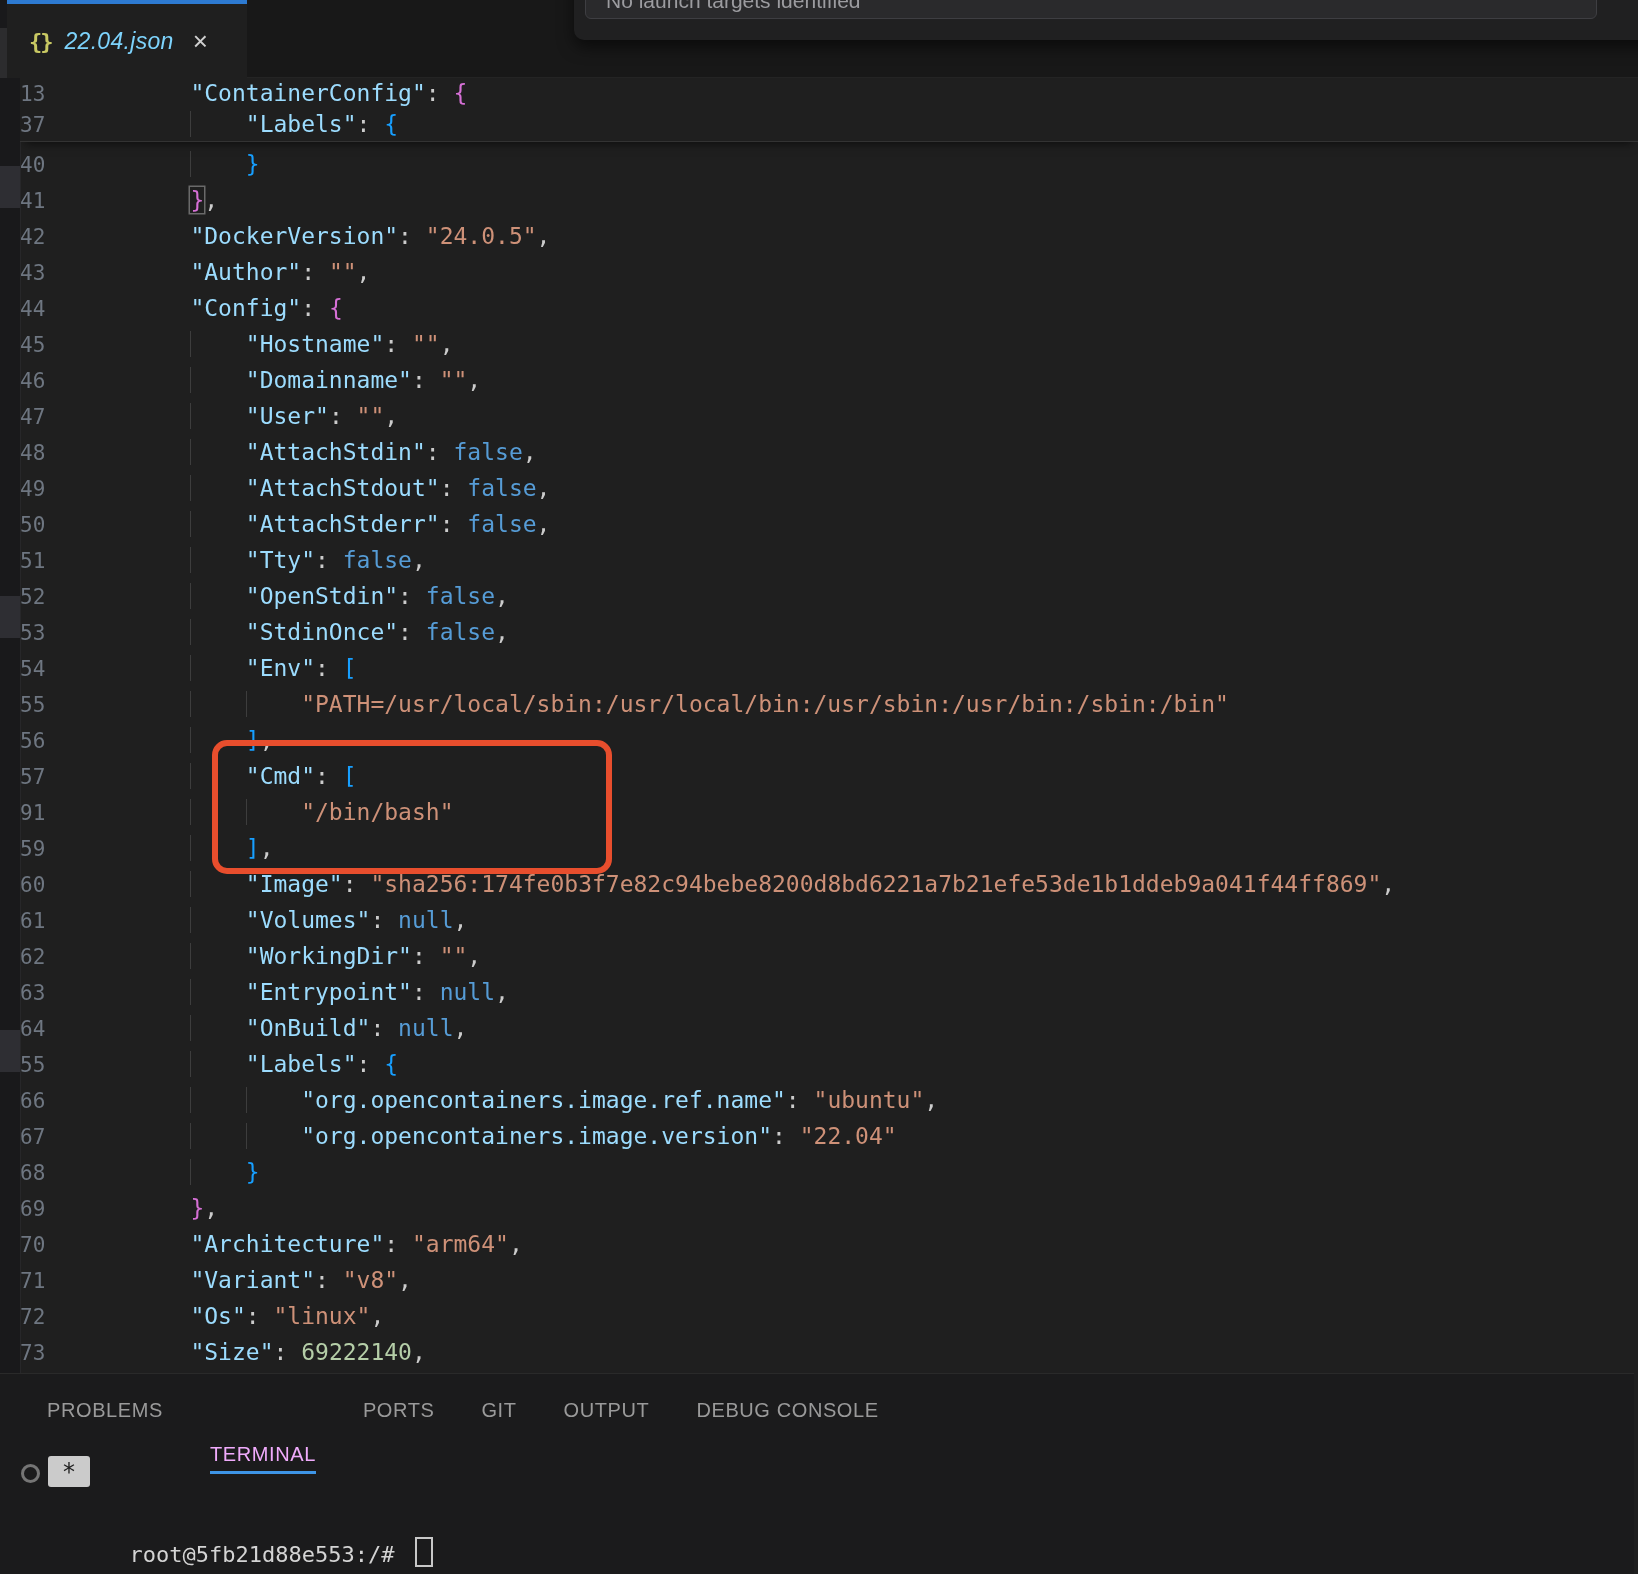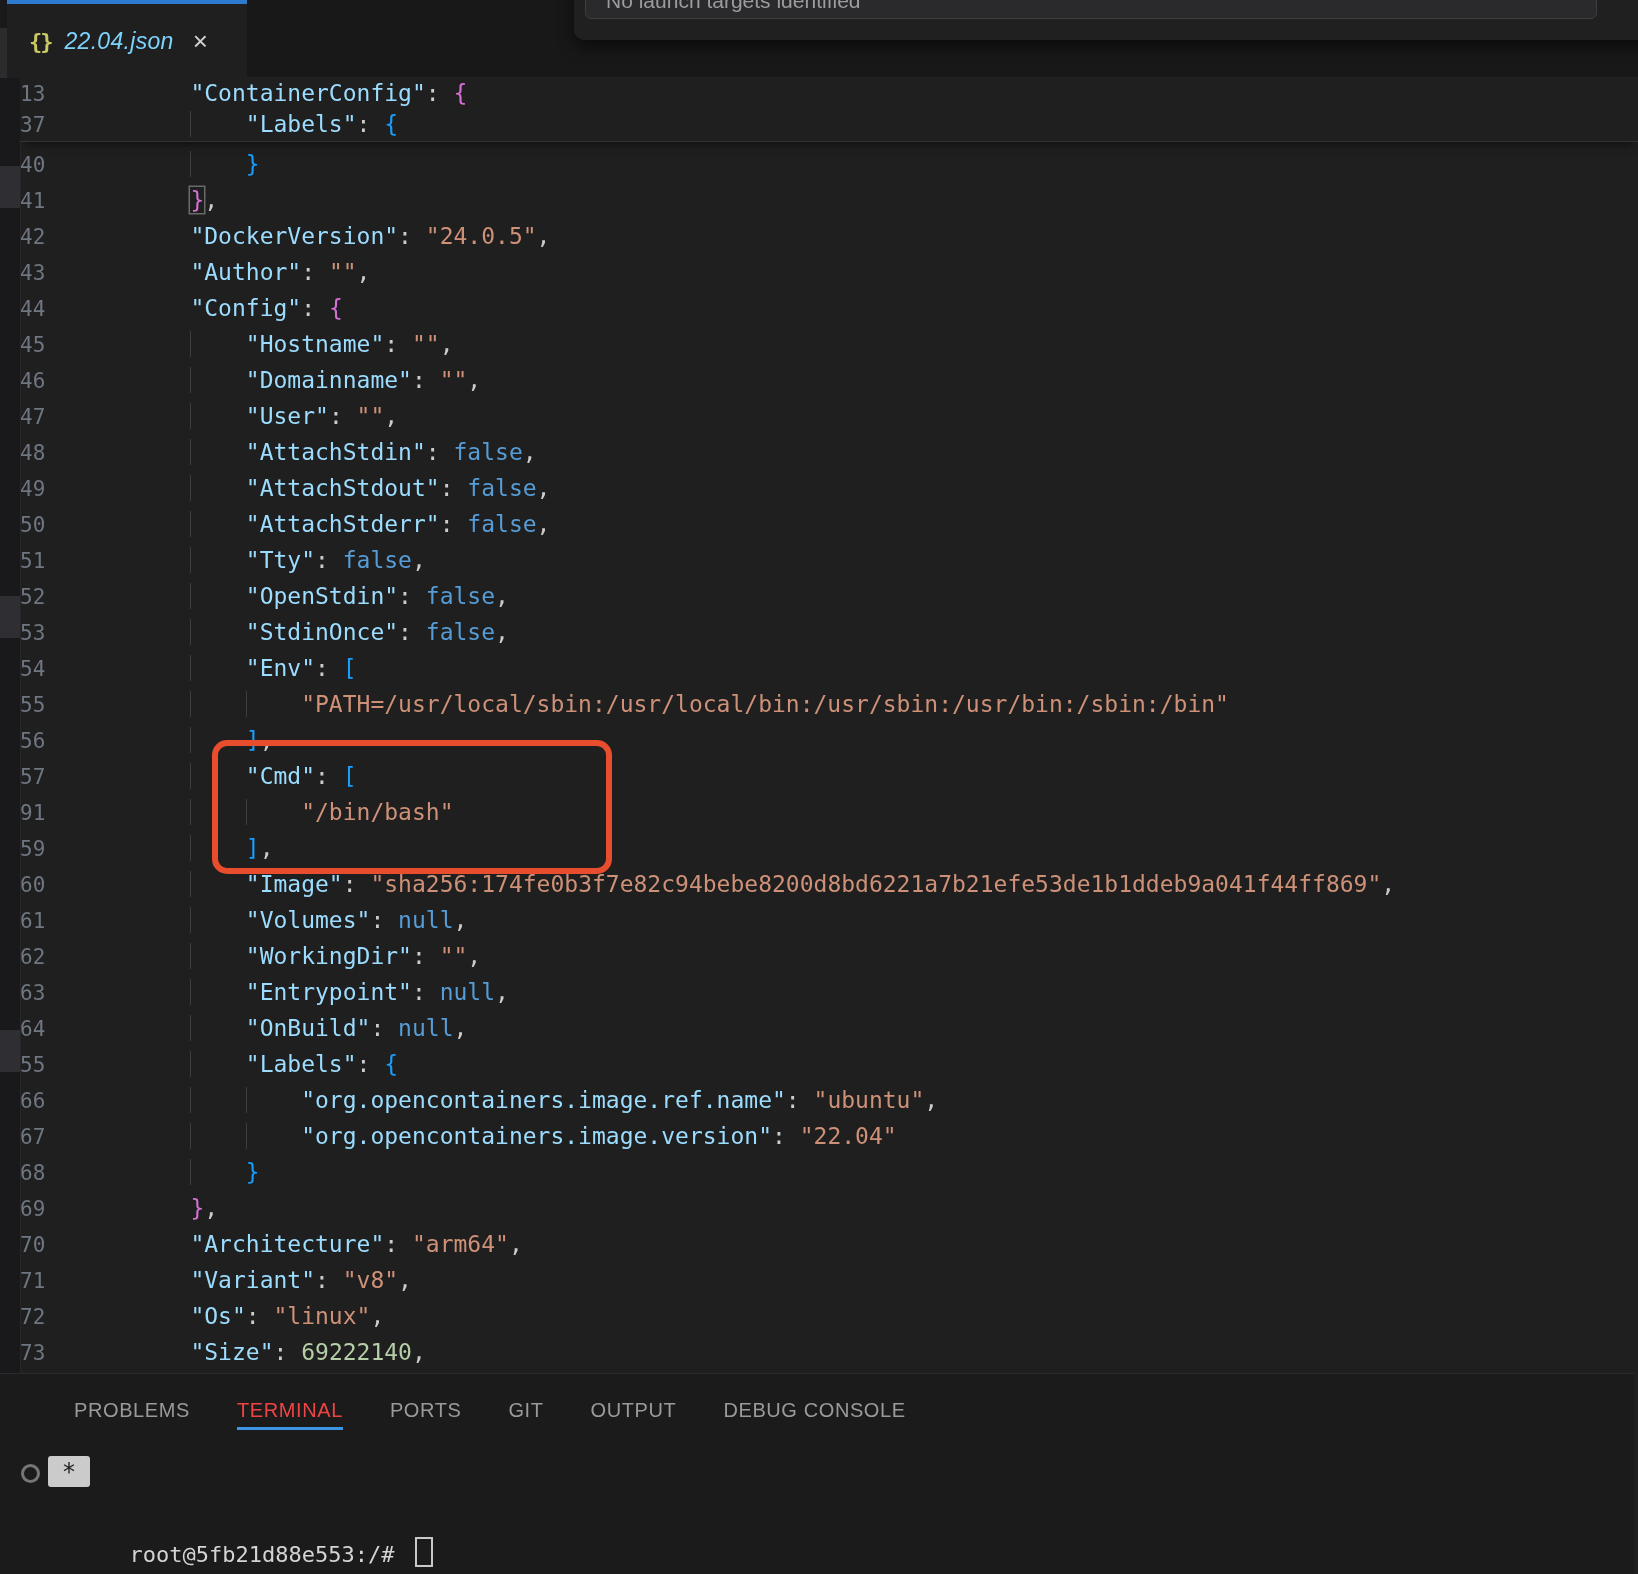--- a/index.html
+++ b/index.html
@@ -45,25 +45,25 @@
   
   #quick-pick{position:absolute;left:574px;top:-32px;width:1080px;height:72px;background:#202021;
       border-radius:0 0 10px 10px;box-shadow:0 7px 16px rgba(0,0,0,.55);z-index:5;}
   #quick-pick-item{position:absolute;left:11px;top:0px;width:1012px;height:51px;background:#2a2a2c;
       border:1px solid #3e3e42;border-radius:6px;box-sizing:border-box;
       display:flex;align-items:flex-end;padding:0 0 5px 20px;}
   #quick-pick-item .qp-text{color:#9c9ca0;font-size:21px;}
 
   
   #panel{position:absolute;left:0;right:4px;top:1373px;height:201px;background:#1b1b1c;
-         border-top:1px solid #2a2a2a;z-index:2;box-sizing:border-box;padding-left:27px;}
+         border-top:1px solid #2a2a2a;z-index:2;box-sizing:border-box;}
   #panel-tabs{display:flex;gap:47px;padding:25px 0 0 47px;font-size:20px;letter-spacing:.6px;
               color:#9a9a9a;}
   .ptab{padding-bottom:5px;cursor:pointer;}
-  .ptab.active{color:#ef4444;border-bottom:3px solid #3E95E6;}
+  .ptab.active{color:#f0abfc;border-bottom:3px solid #3E95E6;margin-top:44px;}
 
   #term-exec-row{position:absolute;left:0;top:80px;right:0;height:38px;}
   #term-exec-circle{position:absolute;left:21px;top:10px;width:13px;height:13px;border:3px solid #757575;
       border-radius:50%;}
   #term-exec-badge{position:absolute;left:48px;top:2px;width:42px;height:31px;background:#cbcbcb;
       color:#1e1e1e;border-radius:3px;display:flex;align-items:center;justify-content:center;
       font-size:24px;font-family:"DejaVu Sans Mono",monospace;}
   #term-exec-text{position:absolute;left:107px;top:3px;font-size:22px;color:#cfcfcf;
       font-family:"DejaVu Sans Mono",monospace;white-space:pre;}
   #term-prompt-row{position:absolute;left:50px;top:138px;font-size:22px;color:#d4d4d4;

